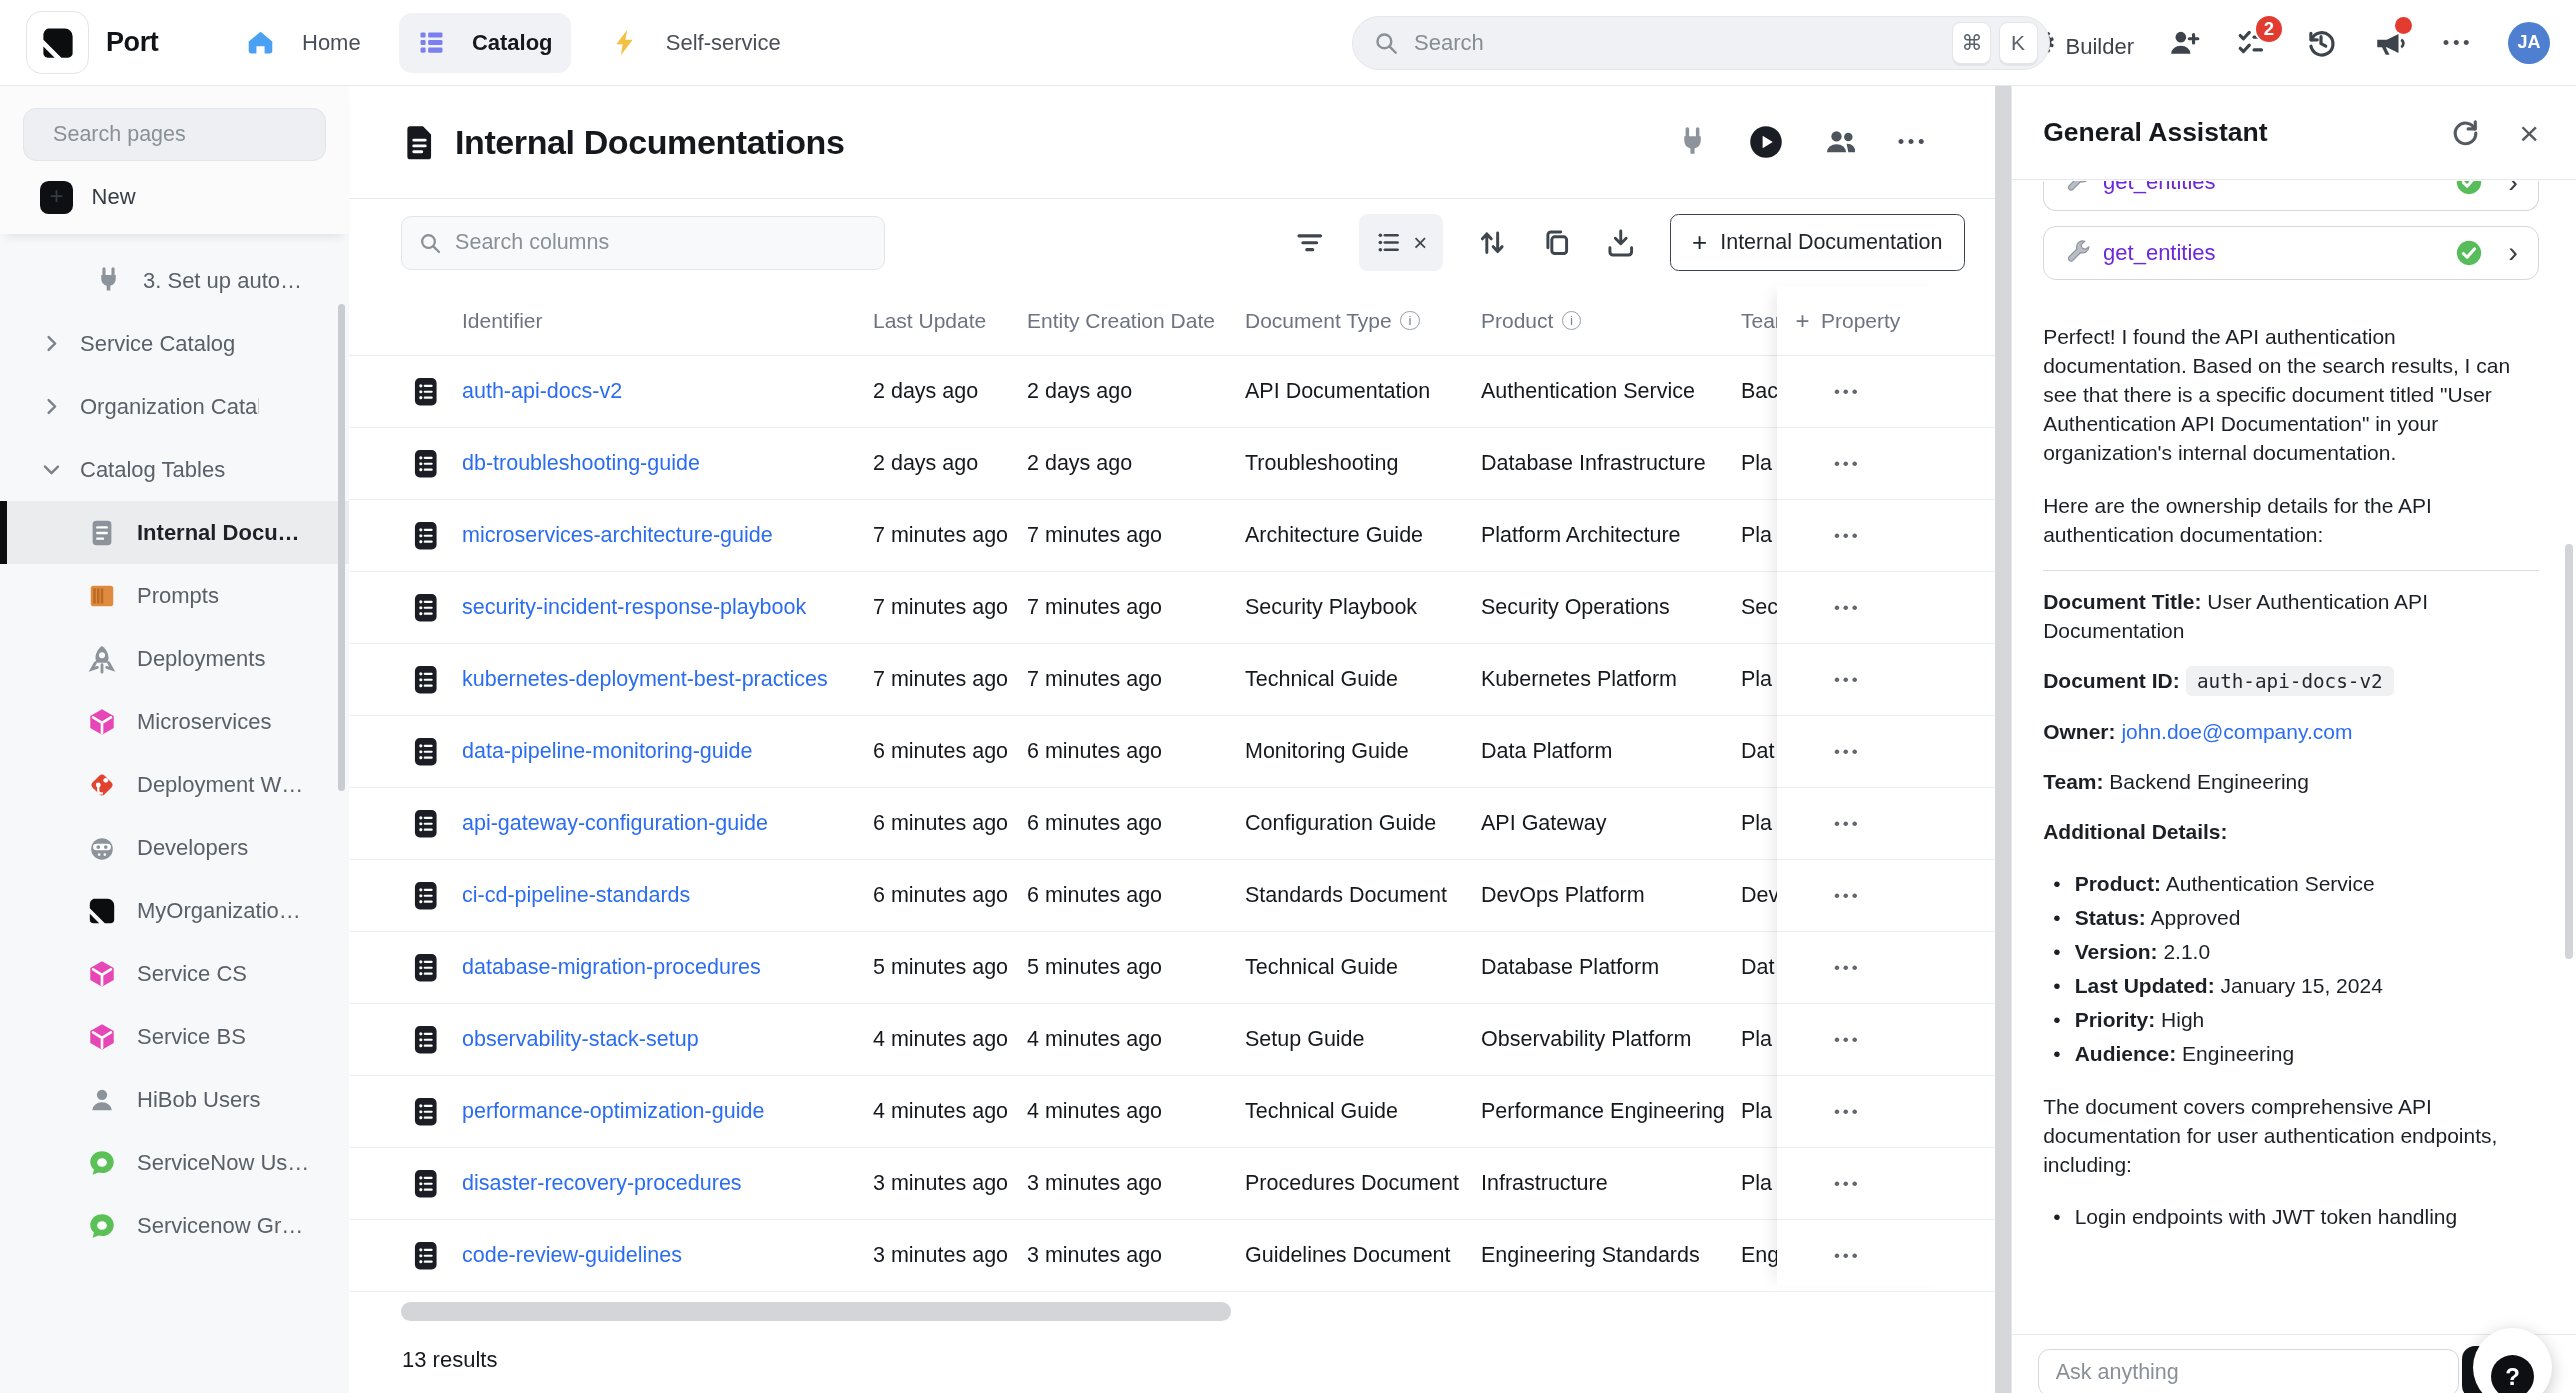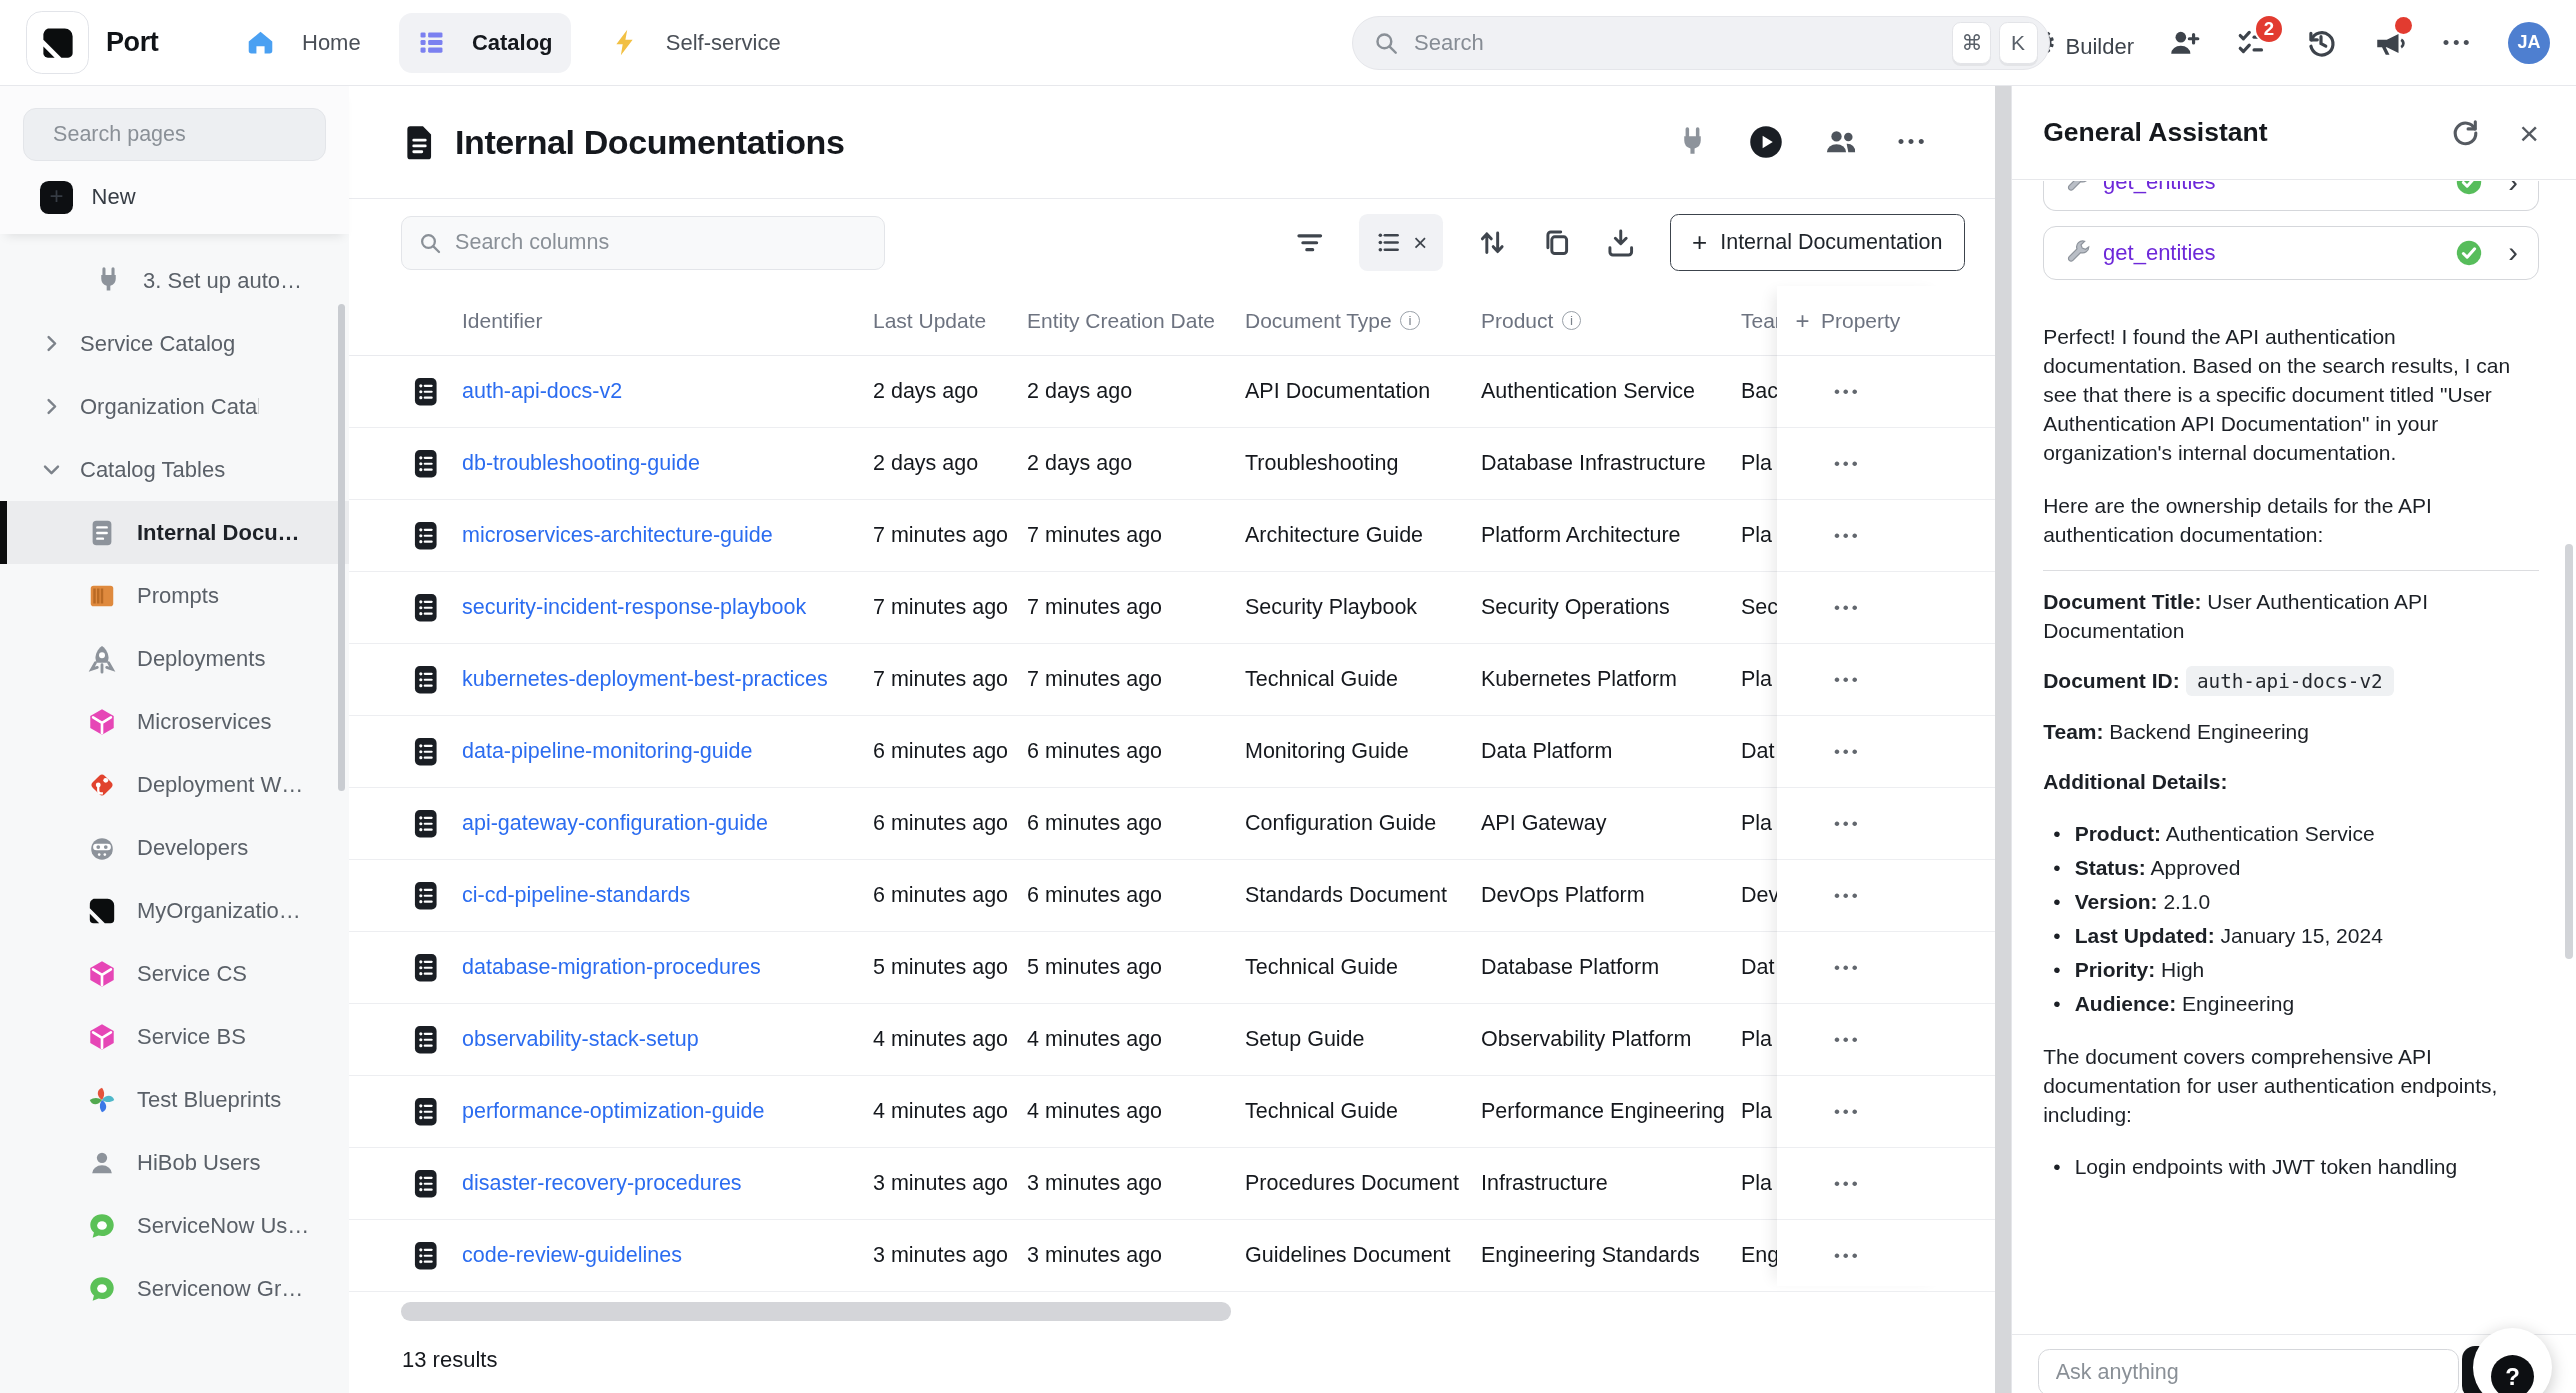--- a/index.html
+++ b/index.html
@@ -487,26 +487,20 @@
           <span class="lbl">Service CS</span>
         </div>
         <div class="sb-item child">
           <svg class="ic" width="30" height="30" viewBox="0 0 42 42">
               <use href="#sym-cube"></use>
             </svg>
           <span class="lbl">Service BS</span>
         </div>
         <div class="sb-item child">
           <svg class="ic" width="30" height="30" viewBox="0 0 42 42">
-              <use href="#sym-pin"></use>
-            </svg>
-          <span class="lbl">Test Blueprints</span>
-        </div>
-        <div class="sb-item child">
-          <svg class="ic" width="30" height="30" viewBox="0 0 42 42">
               <use href="#sym-person"></use>
             </svg>
           <span class="lbl">HiBob Users</span>
         </div>
         <div class="sb-item child">
           <svg class="ic" width="30" height="30" viewBox="0 0 42 42">
               <use href="#sym-chat"></use>
             </svg>
           <span class="lbl">ServiceNow Us…</span>
         </div>
@@ -894,20 +888,23 @@
         <p class="as-p mt34">Here are the ownership details for the API authentication documentation:</p>
         <hr class="as-hr">
 
         <p class="fieldline">
           <b>Document Title:</b> <span>User Authentication API Documentation</span>
         </p>
         <p class="fieldline">
           <b>Document ID:</b> <span class="codechip">auth-api-docs-v2</span>
         </p>
         <p class="fieldline mt30">
+          <b>Owner:</b> <span class="linkblue">john.doe@company.com</span>
+        </p>
+        <p class="fieldline mt30">
           <b>Team:</b> <span>Backend Engineering</span>
         </p>
         <p class="fieldline mt30">
           <b>Additional Details:</b>
         </p>
 
         <ul class="as-ul">
 
             <li><b>Product:</b> <span>Authentication Service</span></li>
 

